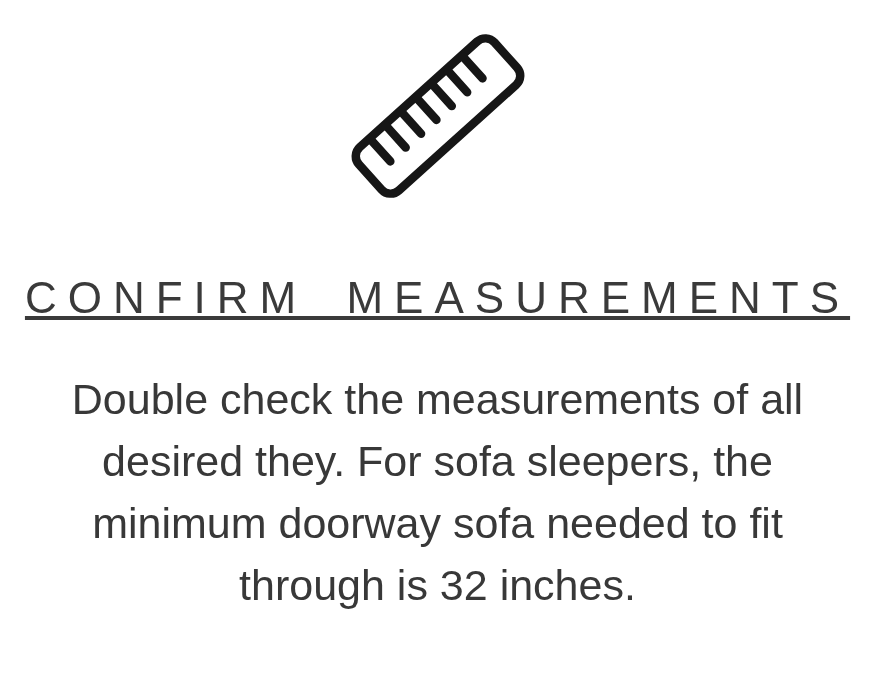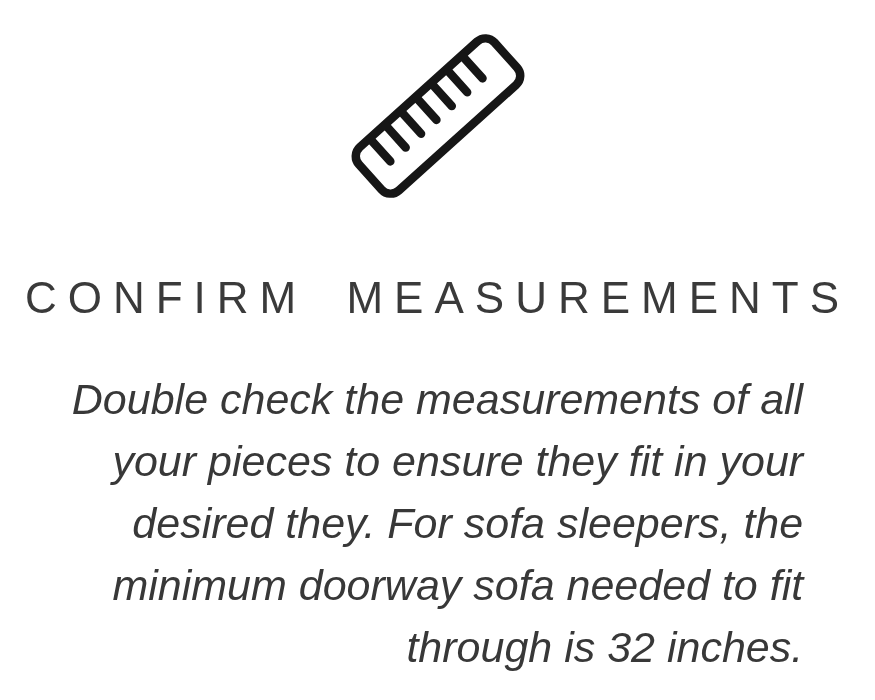--- a/index.html
+++ b/index.html
@@ -31,29 +31,29 @@
   .heading {
     margin-top: 66px;
     font-size: 44px;
     font-weight: 400;
     color: #3a3a3a;
     letter-spacing: 11px;
     word-spacing: 16px;
     white-space: nowrap;
     line-height: 1;
     text-align: center;
+    text-decoration: underline;
   }
   .body-text {
     margin-top: 48px;
-    text-align: right;
+    text-align: center;
     color: #383838;
     font-size: 43px;
     line-height: 62px;
     font-weight: 400;
-    font-style: italic;
   }
   .body-line {
     white-space: nowrap;
   }
 </style>
 </head>
 <body>
 
 <div class="card">
 
@@ -69,19 +69,18 @@
         <line x1="140" y1="70" x2="140" y2="102"></line>
         <line x1="162" y1="70" x2="162" y2="102"></line>
       </g>
     </svg>
   </div>
 
   <div class="heading">CONFIRM MEASUREMENTS</div>
 
   <div class="body-text">
     <div class="body-line">Double check the measurements of all</div>
-    <div class="body-line">your pieces to ensure they fit in your</div>
     <div class="body-line">desired they. For sofa sleepers, the</div>
     <div class="body-line">minimum doorway sofa needed to fit</div>
     <div class="body-line">through is 32 inches.</div>
   </div>
 
 </div>
 
 </body></html>

